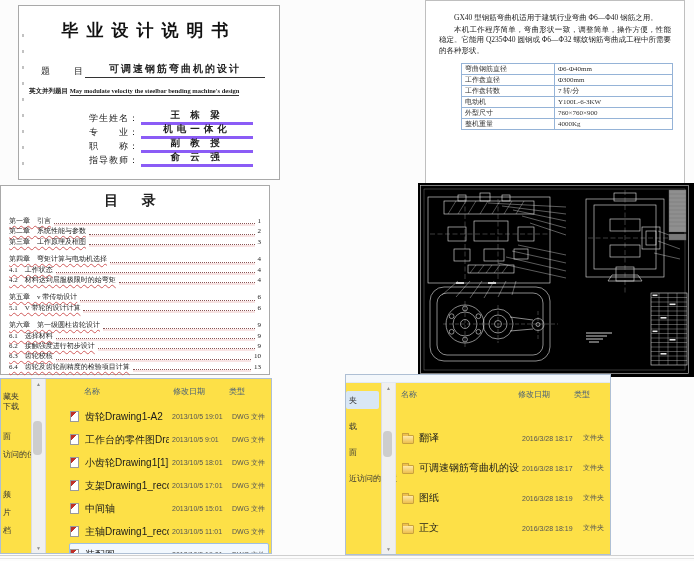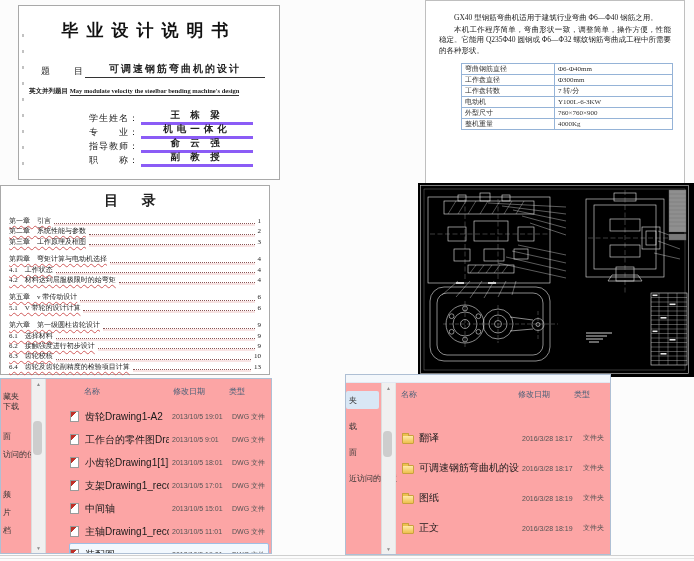--- a/index.html
+++ b/index.html
@@ -44,21 +44,21 @@
   .spec-para{font-size:7.5px;line-height:10.5px;color:#222;text-indent:2em;margin:0 0 1px 0;text-align:justify;}
   .spec-table{border-collapse:collapse;margin:7px 0 0 22px;width:212px;table-layout:fixed;}
   .spec-table td{border:1px solid #95b3d7;font-size:7px;height:8.5px;padding:0 3px;color:#333;
         font-family:"Liberation Serif","DejaVu Serif",serif;white-space:nowrap;overflow:hidden;}
   .spec-table td:first-child{width:86px;}
 
   
   #cad-panel{position:absolute;left:418px;top:183px;width:276px;height:194px;background:#000;}
 
   
-  .explorer{position:absolute;background:#fca5a5;border:1px solid #aebfd4;box-sizing:border-box;overflow:hidden;}
+  .explorer{position:absolute;background:#fde047;border:1px solid #aebfd4;box-sizing:border-box;overflow:hidden;}
   #explorer-dwg{left:0;top:378px;width:272px;height:176px;}
   #explorer-folders{left:345px;top:374px;width:266px;height:181px;}
   .side-label{position:absolute;font-size:8px;color:#333;white-space:nowrap;}
   .vscroll{position:absolute;width:13px;background:#f0f0f0;border-left:1px solid #dcdcdc;
         border-right:1px solid #dcdcdc;}
   .vscroll .arrow{position:absolute;left:0;width:100%;text-align:center;font-size:5px;color:#8a8a8a;}
   .vscroll .thumb{position:absolute;left:1px;width:9px;background:#cdcdcd;border-radius:4px;}
   .col-header{position:absolute;font-size:8px;color:#4a6078;white-space:nowrap;}
   .file-grid{position:absolute;}
   .file-row{display:grid;align-items:center;border:1px solid transparent;border-radius:2px;}
@@ -101,27 +101,27 @@
           <span class="field-label">学生姓名：</span>
           <span class="field-value">王 栋 梁</span>
         </div>
 
         <div class="field-row">
           <span class="field-label">专　　业：</span>
           <span class="field-value">机电一体化</span>
         </div>
 
         <div class="field-row">
+          <span class="field-label">职　　称：</span>
+          <span class="field-value">副 教 授</span>
+        </div>
+
+        <div class="field-row">
           <span class="field-label">指导教师：</span>
           <span class="field-value">俞 云 强</span>
-        </div>
-
-        <div class="field-row">
-          <span class="field-label">职　　称：</span>
-          <span class="field-value">副 教 授</span>
         </div>
       </div>
   </div>
 
   <div class="page" id="toc-page">
     <div class="toc-title">目 录</div>
     <div class="toc-list">
 
         <div class="toc-entry">
           <span class="toc-label">第一章　引言</span>

